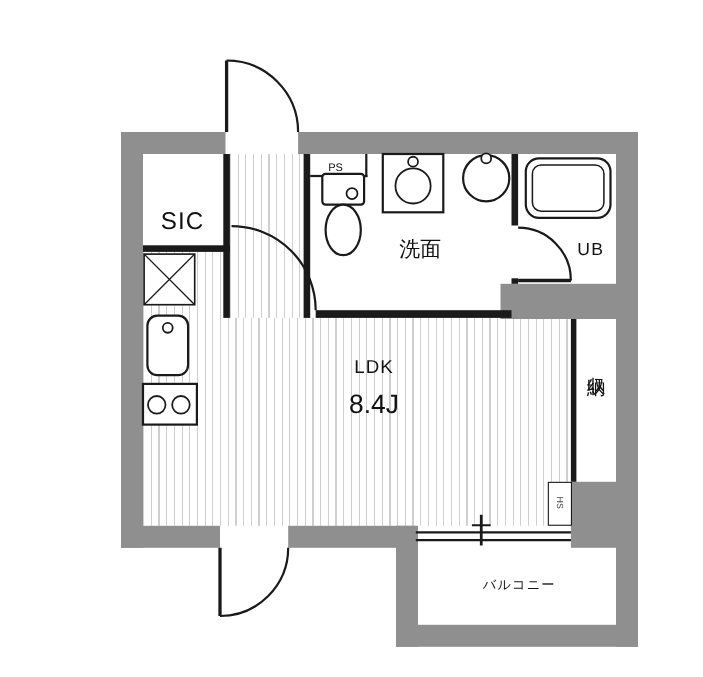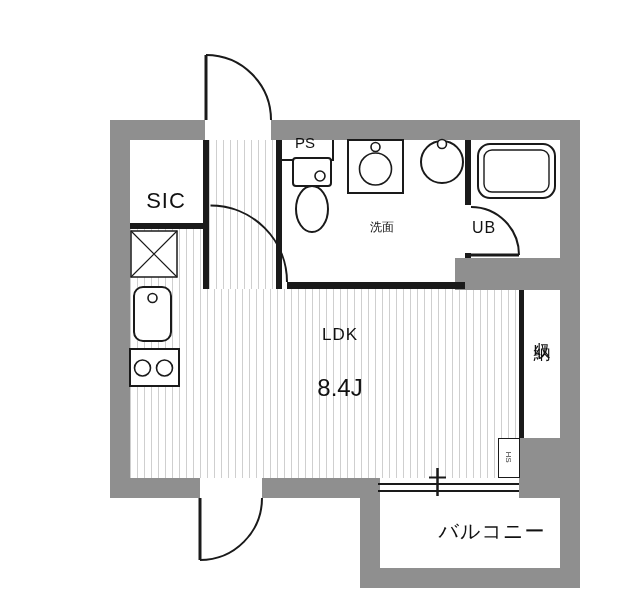--- a/index.html
+++ b/index.html
@@ -102,22 +102,22 @@
       <circle cx="442" cy="162" r="21" stroke-width="2" fill="#fff"></circle>
       <circle cx="442" cy="144" r="4.5" stroke-width="1.6" fill="#fff"></circle>
     </g>
     <g>
       <rect x="478" y="144" width="77" height="54" rx="12" stroke-width="2" fill="#fff"></rect>
       <rect x="484" y="150" width="65" height="42" rx="8" stroke-width="1.4"></rect>
     </g>
   </svg>
 
   <div class="label" style="left:166px;top:201px;font-size:22px;letter-spacing:1px">SIC</div>
-  <div class="label" style="left:305px;top:142px;font-size:15px">PS</div>
-  <div class="label" style="left:382px;top:227px;font-size:12px">洗面</div>
-  <div class="label" style="left:484px;top:228px;font-size:16px;letter-spacing:1px">UB</div>
+  <div class="label" style="left:305px;top:153px;font-size:10px">PS</div>
+  <div class="label" style="left:382px;top:227px;font-size:19px">洗面</div>
+  <div class="label" style="left:537px;top:228px;font-size:16px;letter-spacing:1px">UB</div>
   <div class="label" style="left:340px;top:334px;font-size:17px;letter-spacing:1px">LDK</div>
-  <div class="label" style="left:340px;top:388px;font-size:24px">8.4J</div>
+  <div class="label" style="left:340px;top:368px;font-size:24px">8.4J</div>
   <div class="label vert" style="left:542px;top:331px;font-size:17px">収納</div>
-  <div class="label" style="left:492px;top:531px;font-size:20px;letter-spacing:1px">バルコニー</div>
+  <div class="label" style="left:472px;top:531px;font-size:12px;letter-spacing:1px">バルコニー</div>
   <div class="label vert" style="left:508px;top:457px;font-size:8px;letter-spacing:0;color:#444">HS</div>
 
 </div>
 
 </body></html>

